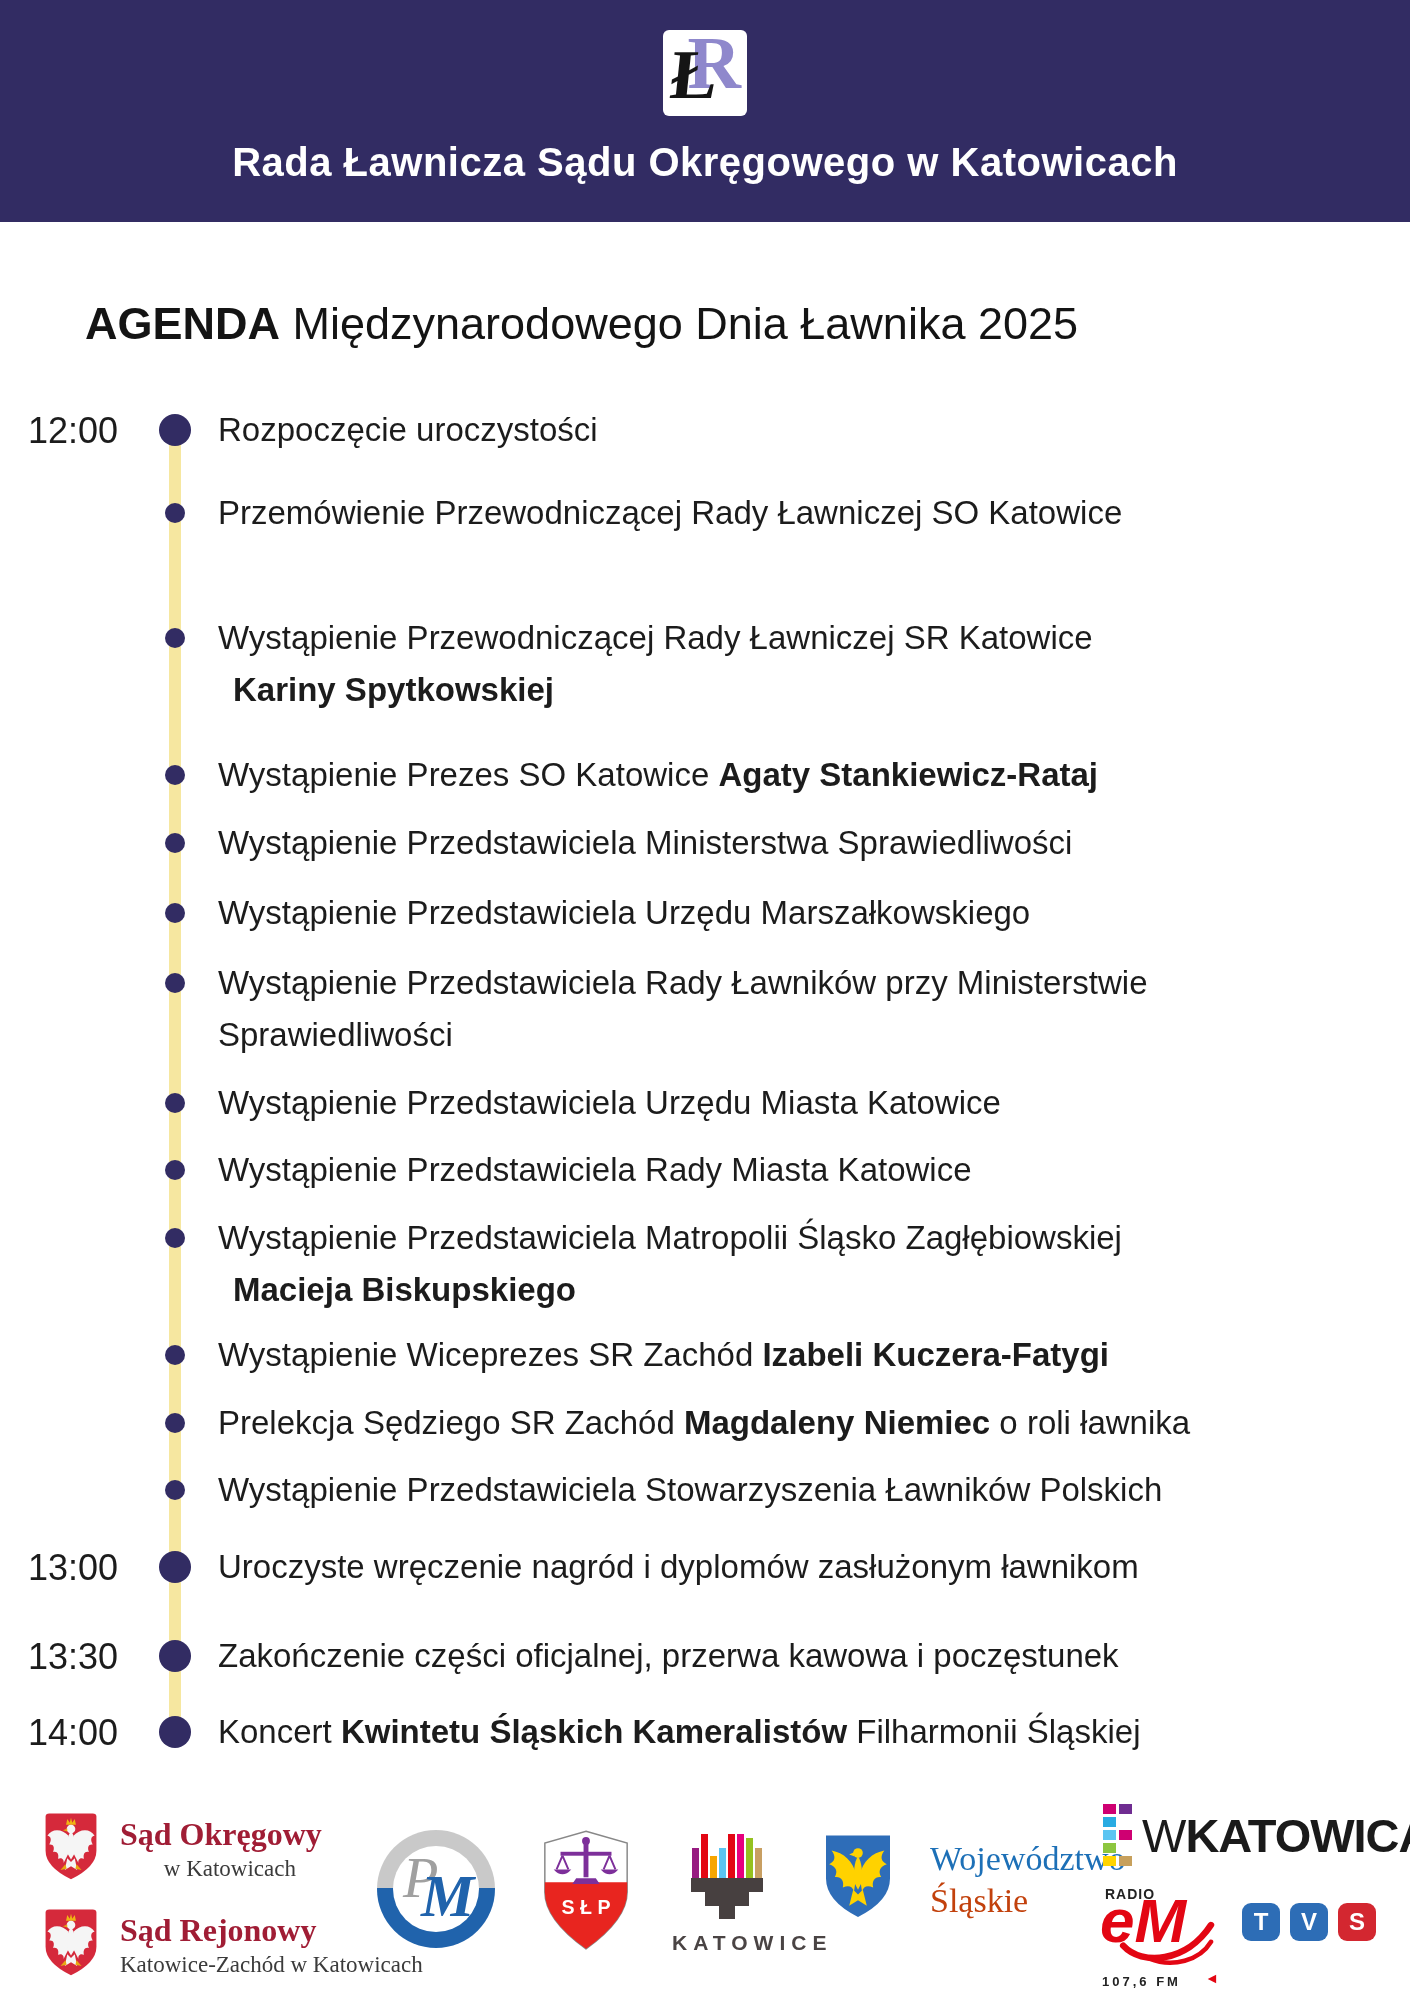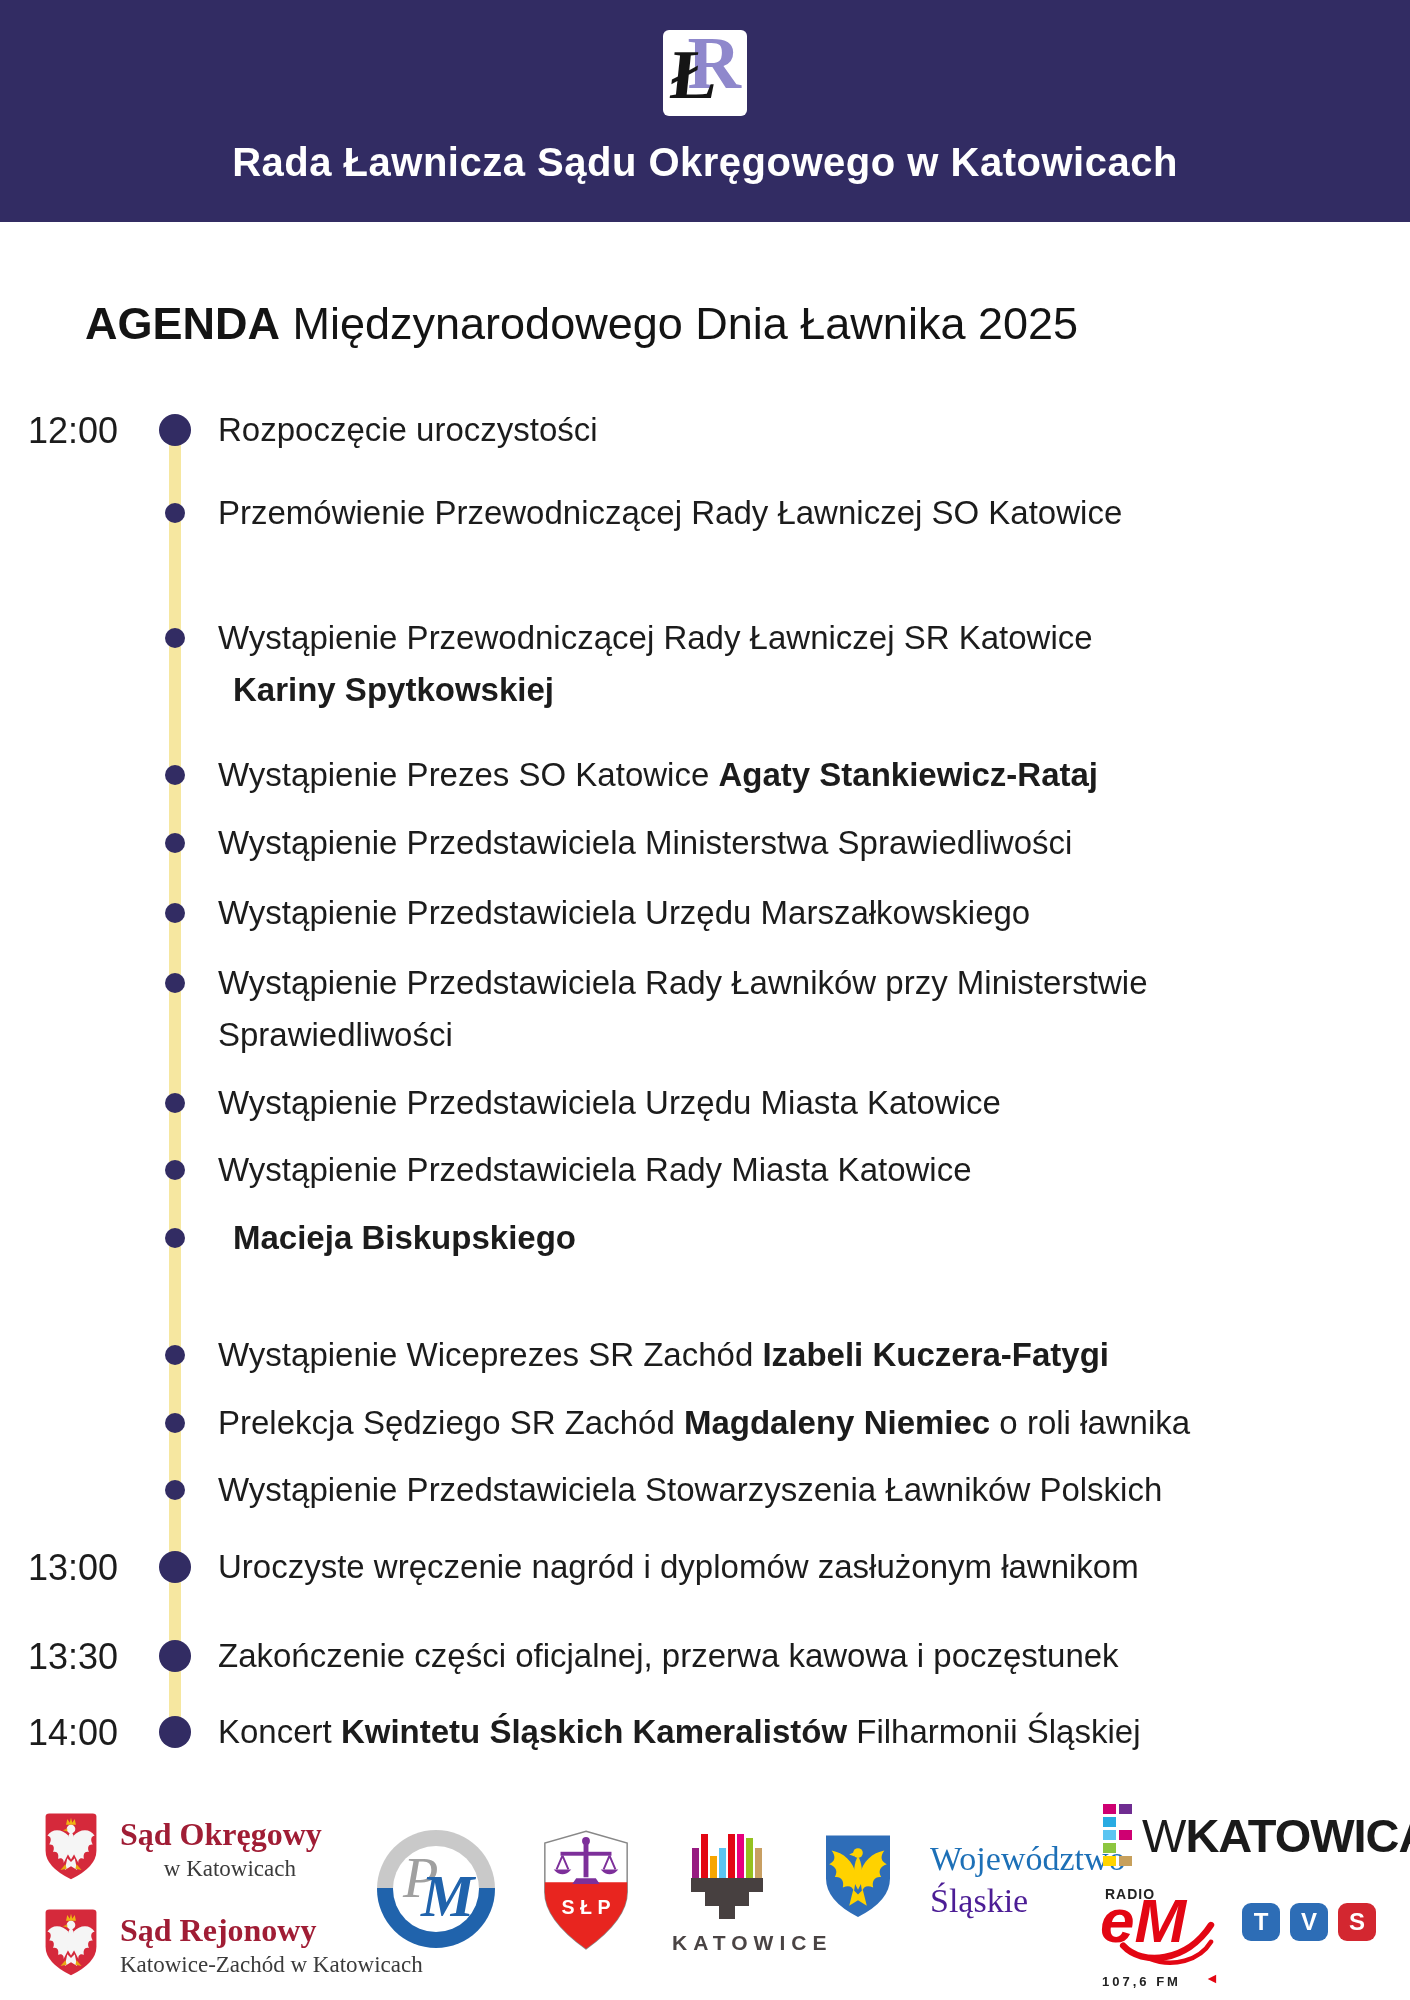--- a/index.html
+++ b/index.html
@@ -57,21 +57,21 @@
   .kat-p1{width:72px;height:14px;}
   .kat-p2{width:44px;height:14px;}
   .kat-p3{width:16px;height:13px;}
   .kat-label{margin-top:12px;text-align:center;font-size:21px;font-weight:700;
              letter-spacing:6px;color:#4a4444;}
 
   .silesia-shield{position:absolute;left:818px;top:1832px;width:80px;height:90px;}
   .silesia-t1{position:absolute;left:930px;top:1840px;font-family:"Liberation Serif",serif;
               font-size:34px;color:#1d70b7;}
   .silesia-t2{position:absolute;left:930px;top:1882px;font-family:"Liberation Serif",serif;
-              font-size:34px;color:#4c1d95;}
+              font-size:34px;color:#c2410c;}
 
   .wkat{position:absolute;left:1103px;top:1804px;display:flex;align-items:center;}
   .wkat-squares{display:grid;grid-template-columns:13px 13px;grid-auto-rows:10px;gap:3px;margin-right:10px;}
   .wkat-sq{width:13px;height:10px;}
   .wkat-w{font-size:47px;font-weight:400;color:#1a1a1a;letter-spacing:-1px;}
   .wkat-main{font-size:47px;font-weight:800;color:#1a1a1a;letter-spacing:-1px;}
 
   .radioem{position:absolute;left:1100px;top:1886px;width:140px;}
   .radioem-radio{position:absolute;left:5px;top:0;font-size:14px;font-weight:700;color:#222;letter-spacing:1px;text-align:right;}
   .radioem-em{position:absolute;left:0;top:4px;font-size:62px;font-weight:700;color:#e30613;
@@ -184,20 +184,21 @@
       </div>
       <div class="tl-row" style="top: 1144px;">
         <span class="tl-dot small" style="top: 16px;"></span>
         <div class="tl-text">
           <div class="tl-line"><span>Wystąpienie Przedstawiciela Rady Miasta Katowice</span></div>
         </div>
       </div>
       <div class="tl-row" style="top: 1212px;">
         <span class="tl-dot small" style="top: 16px;"></span>
         <div class="tl-text">
+          <div class="tl-line"><span>Wystąpienie Przedstawiciela Matropolii Śląsko Zagłębiowskiej</span></div>
           <div class="tl-line tl-line2-indent"><span class="b">Macieja Biskupskiego</span></div>
         </div>
       </div>
       <div class="tl-row" style="top: 1329px;">
         <span class="tl-dot small" style="top: 16px;"></span>
         <div class="tl-text">
           <div class="tl-line"><span>Wystąpienie Wiceprezes SR Zachód </span><span class="b">Izabeli Kuczera-Fatygi</span></div>
         </div>
       </div>
       <div class="tl-row" style="top: 1397px;">

